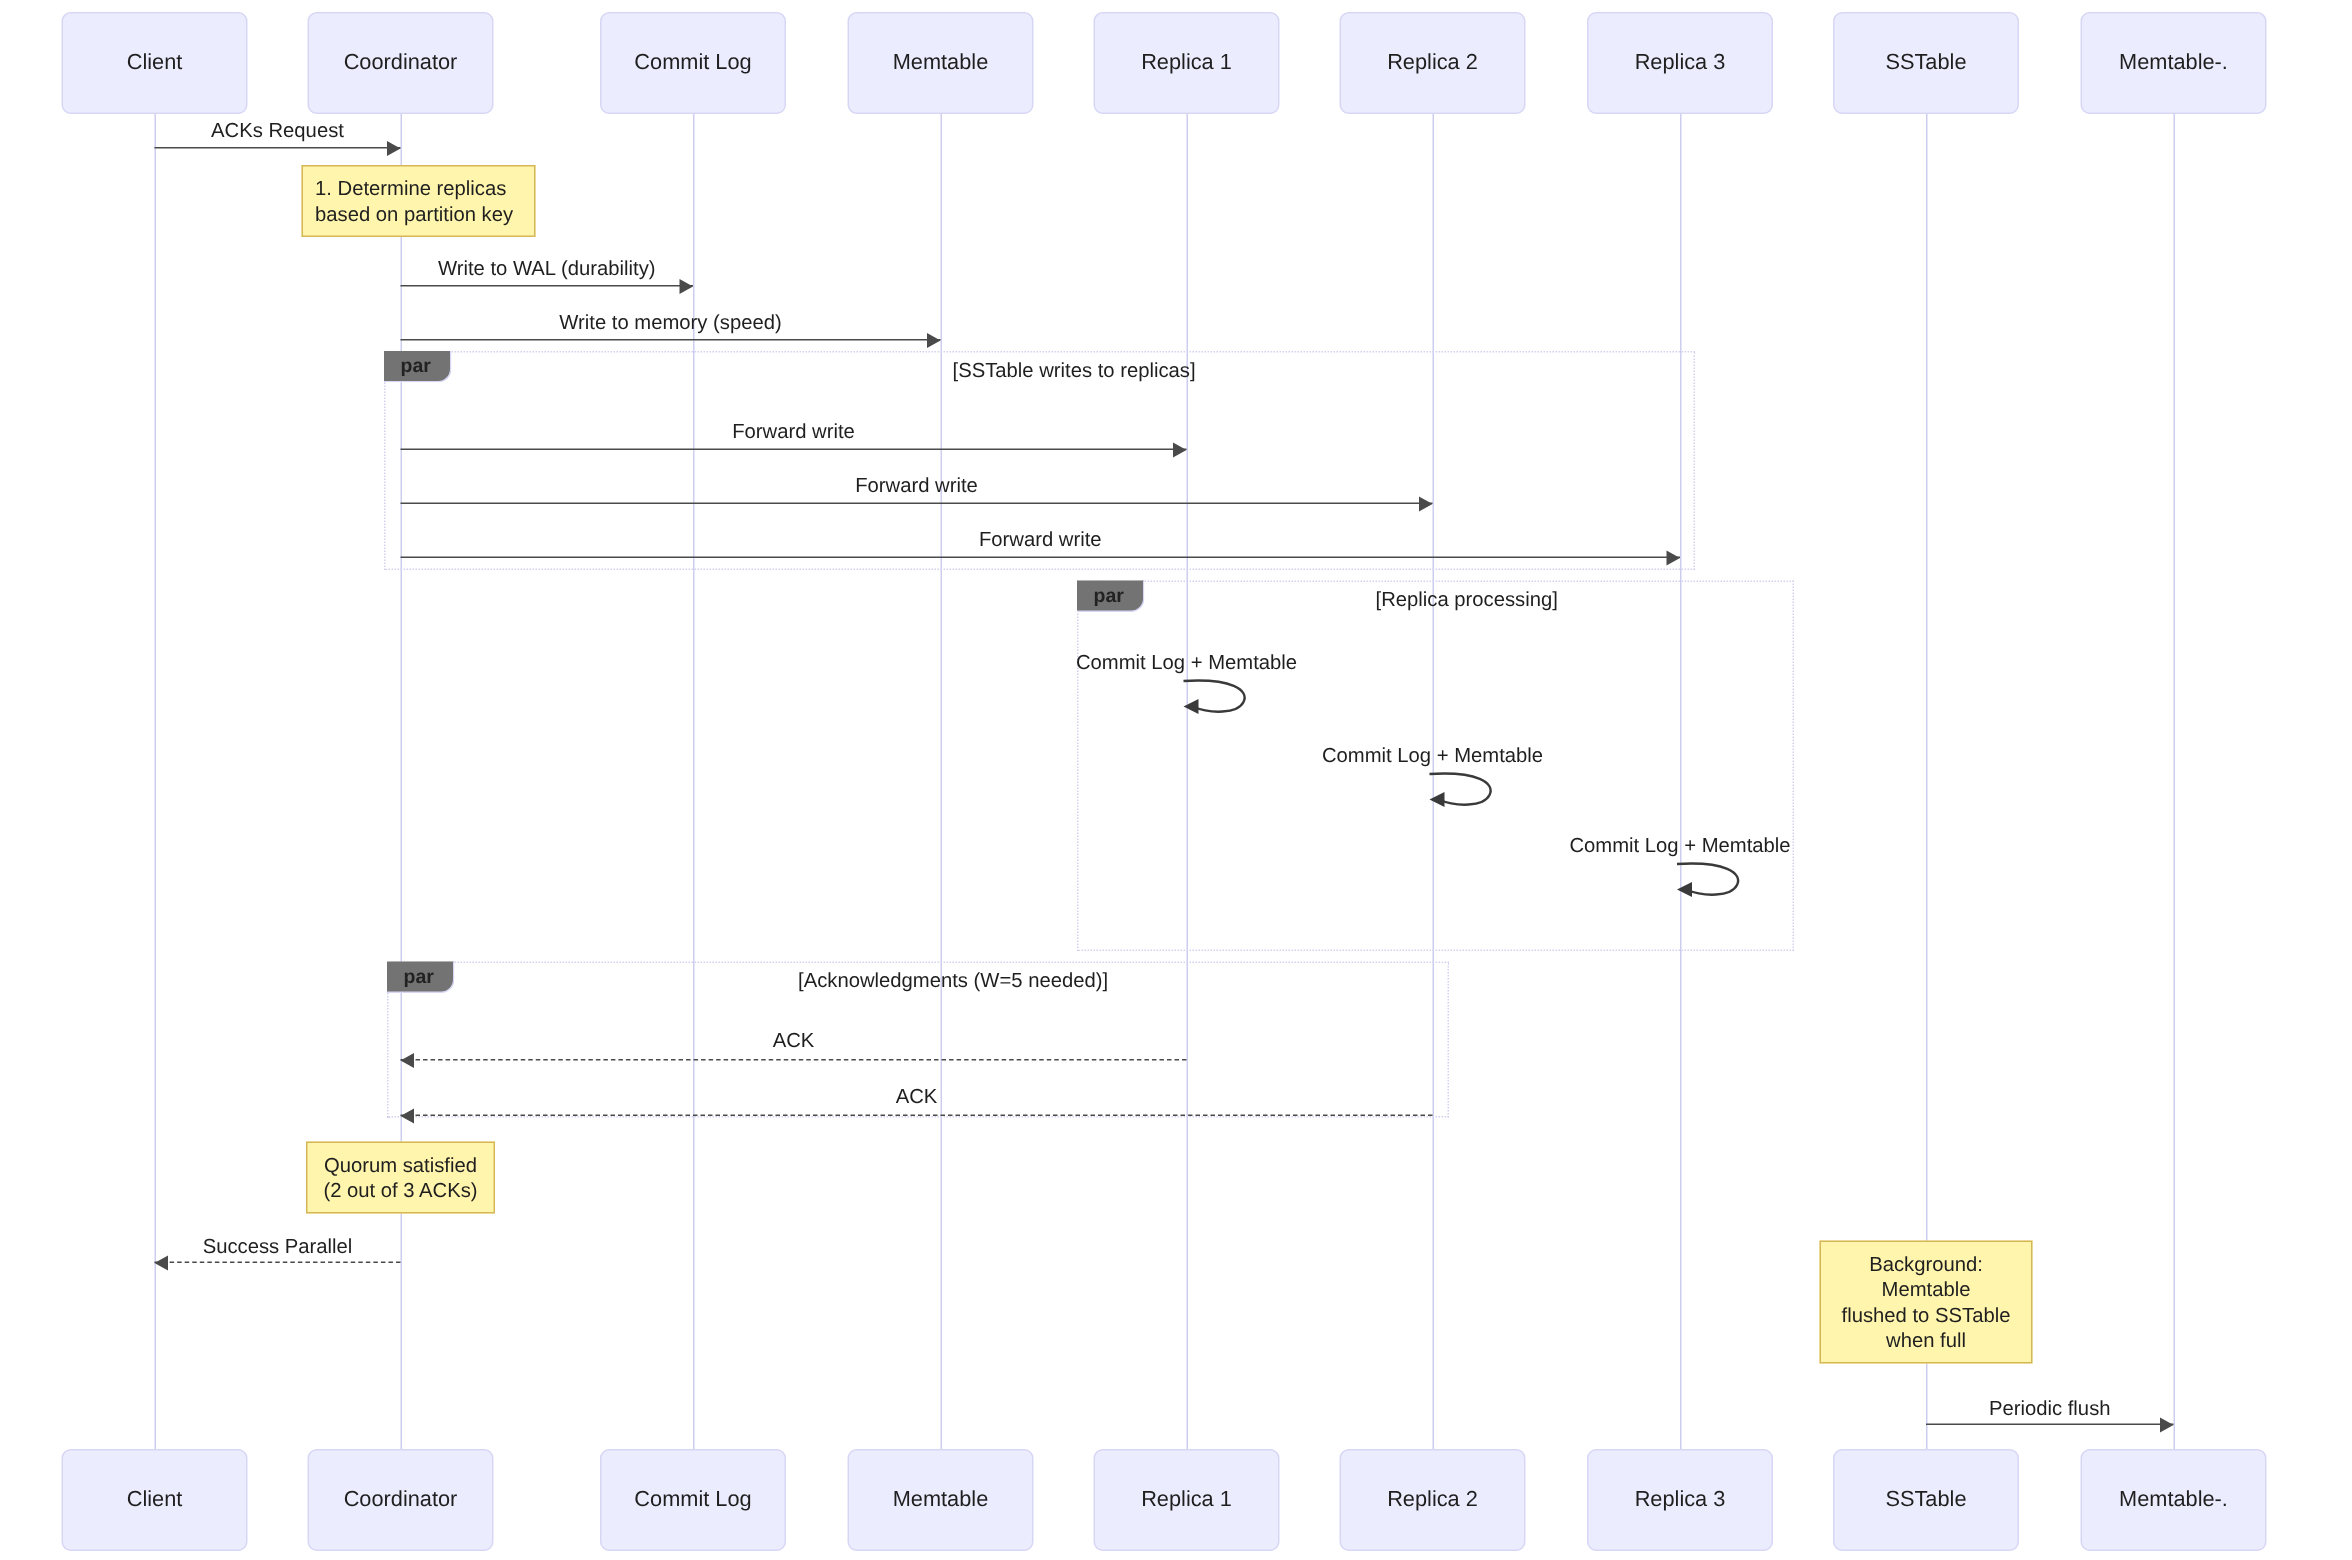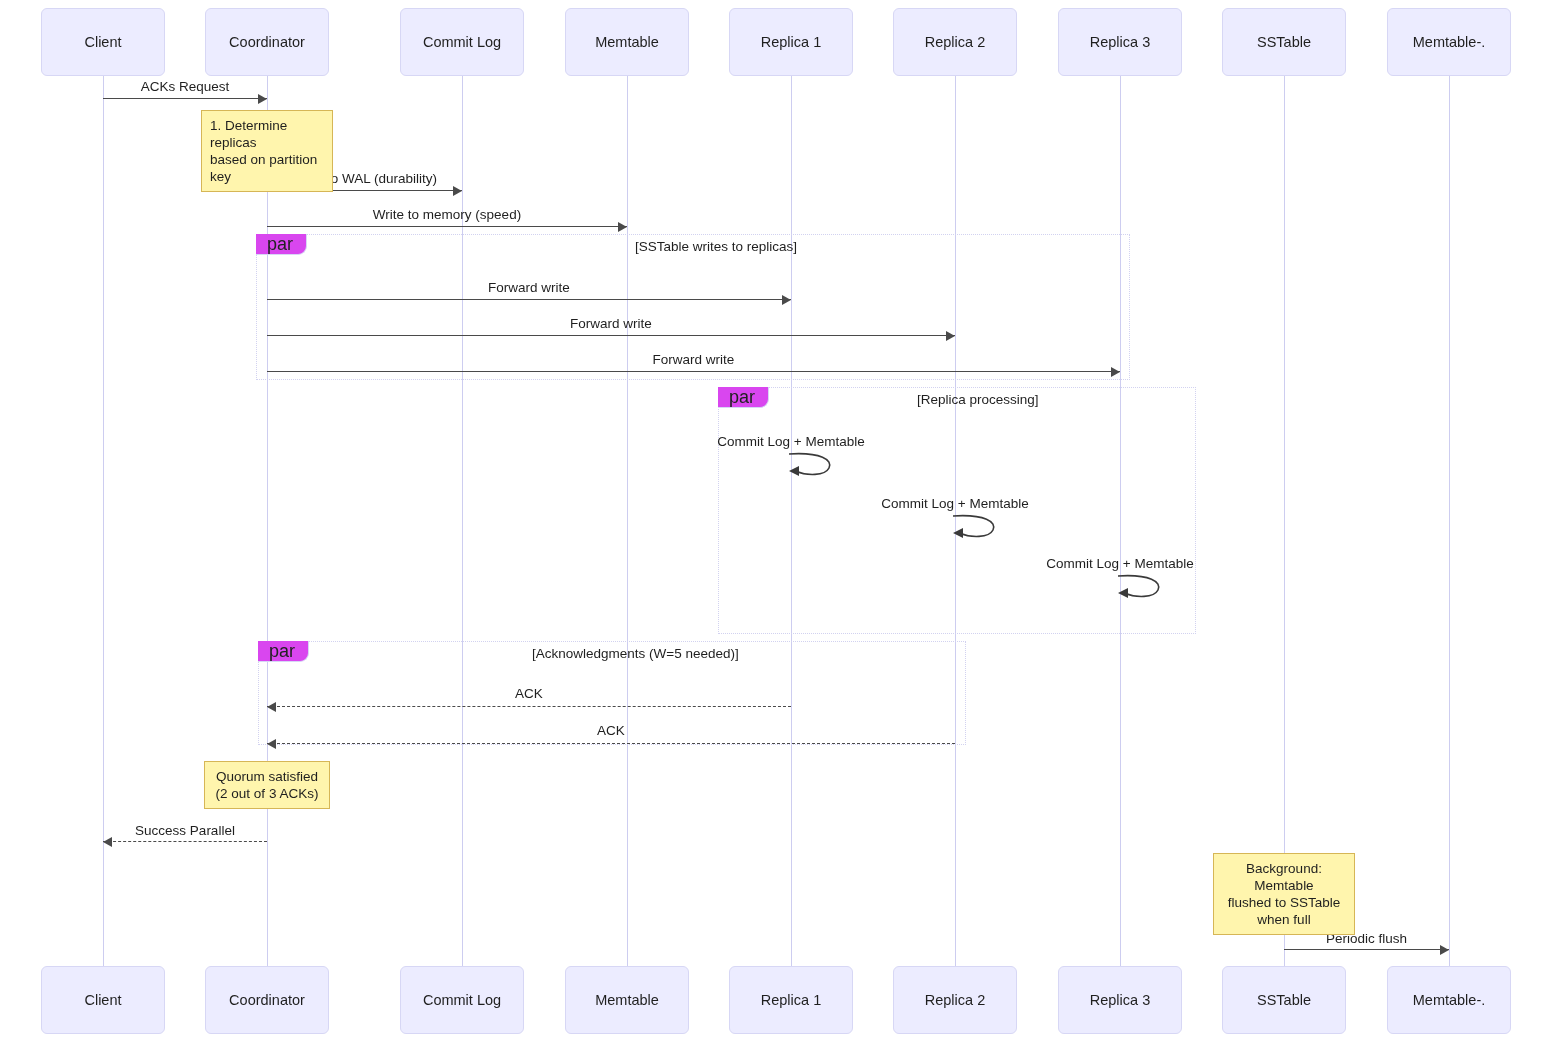--- a/index.html
+++ b/index.html
@@ -39,27 +39,27 @@
   
   .fragment {
     position: absolute;
     border: 1.5px dotted #d2d2f0;
     background: transparent;
   }
   .fragment-tab {
     position: absolute;
     left: -1px;
     top: -1px;
-    background: #d946ef;
+    background: #737373;
     border-right: 1px solid #d7d7f5;
     border-bottom: 1px solid #d7d7f5;
     border-bottom-right-radius: 9px;
     padding: 3px 13px 3px 11px;
-    font-size: 18px;
-    font-weight: normal;
+    font-size: 13px;
+    font-weight: bold;
     color: #222;
     line-height: 14px;
   }
   .fragment-title {
     position: absolute;
     top: 4px;
     font-size: 13.5px;
     color: #1f1f1f;
     white-space: nowrap;
     text-align: center;
@@ -220,20 +220,20 @@
     <div class="msg-label" style="left: 805px; width: 300px; top: 496px;">Commit Log + Memtable</div>
     <div class="self-loop" style="left: 951px; top: 512px;"><svg width="52" height="32" viewBox="0 0 52 32">
         <path d="M2,4 C34,2 46,10 42,18 C38,26 20,26 8,21" fill="none" stroke="#3a3a3a" stroke-width="1.6"></path>
         <polygon points="12,16 12,26 2,21" fill="#3a3a3a"></polygon>
       </svg></div>
     <div class="msg-label" style="left: 970px; width: 300px; top: 556px;">Commit Log + Memtable</div>
     <div class="self-loop" style="left: 1116px; top: 572px;"><svg width="52" height="32" viewBox="0 0 52 32">
         <path d="M2,4 C34,2 46,10 42,18 C38,26 20,26 8,21" fill="none" stroke="#3a3a3a" stroke-width="1.6"></path>
         <polygon points="12,16 12,26 2,21" fill="#3a3a3a"></polygon>
       </svg></div>
-    <div class="note" style="left: 201px; top: 110px; width: 132px; min-height: 42px;">1. Determine replicas
+    <div class="note" style="left: 201px; top: 110px; width: 156px; min-height: 42px;">1. Determine replicas
 based on partition key</div>
     <div class="note center" style="left: 204px; top: 761px; width: 126px; min-height: 42px;">Quorum satisfied
 (2 out of 3 ACKs)</div>
-    <div class="note center" style="left: 1213px; top: 853px; width: 142px; min-height: 60px;">Background: Memtable
+    <div class="note center" style="left: 1213px; top: 827px; width: 142px; min-height: 60px;">Background: Memtable
 flushed to SSTable
 when full</div>
   </div>
 
 </body></html>

